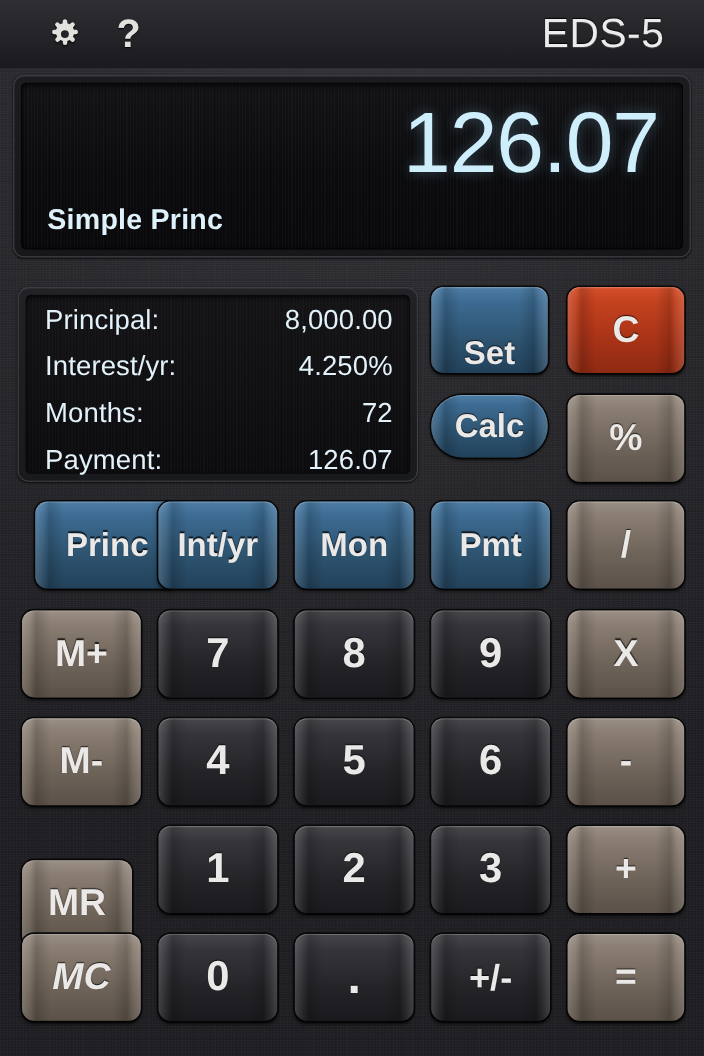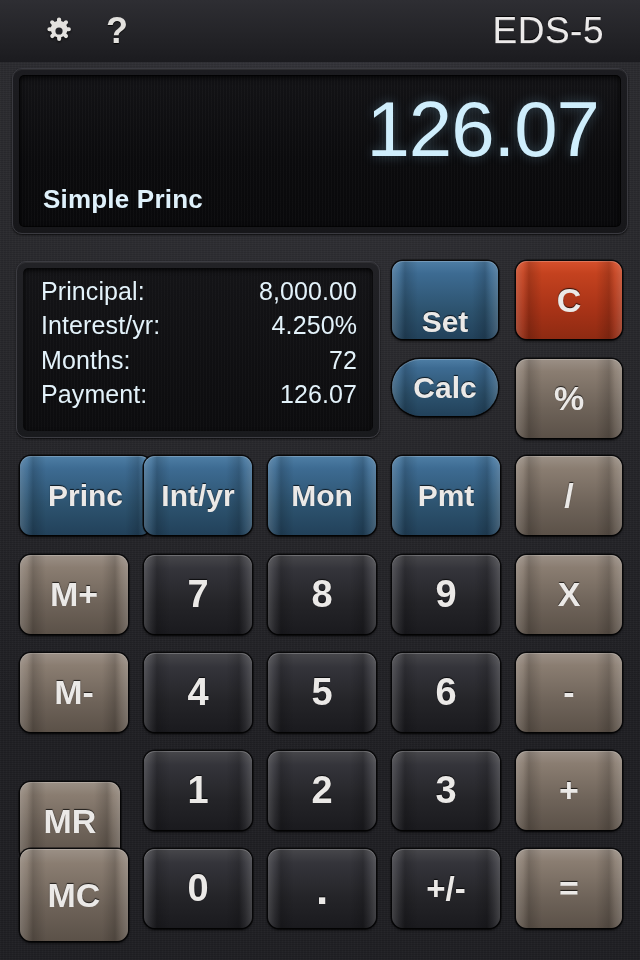--- a/index.html
+++ b/index.html
@@ -120,21 +120,21 @@
     padding: 6px;
   }
 
   .info-lcd {
     width: 100%; height: 100%;
     border-radius: 5px;
     background:
       repeating-linear-gradient(90deg, rgba(255,255,255,0.02) 0 1px, rgba(0,0,0,0) 1px 3px),
       linear-gradient(180deg, #141417 0%, #0c0c0e 100%);
     box-shadow: inset 0 2px 5px rgba(0,0,0,0.9);
-    padding: 10px 16px 24px 18px;
+    padding: 10px 16px 0 18px;
     display: flex;
     flex-direction: column;
     justify-content: space-between;
   }
 
   .info-row {
     display: flex;
     justify-content: space-between;
     align-items: baseline;
     font-size: 25px;
@@ -257,21 +257,21 @@
   <div class="btn red fs34" style="left:516px; top:261px; width:106px; height:78px;">
     <span>C</span>
   </div>
   <div class="btn blue fs30" style="left:392px; top:359px; width:106px; height:57px;border-radius:29px;">
     <span>Calc</span>
   </div>
   <div class="btn tan fs34" style="left:516px; top:359px; width:106px; height:79px;">
     <span>%</span>
   </div>
 
-  <div class="btn blue fs30" style="left:20px; top:456px; width:131px; height:79px;text-align:right;">
+  <div class="btn blue fs30" style="left:32px; top:456px; width:131px; height:79px;text-align:right;">
     <span>Princ</span>
   </div>
   <div class="btn blue fs30" style="left:144px; top:456px; width:108px; height:79px;">
     <span>Int/yr</span>
   </div>
   <div class="btn blue fs30" style="left:392px; top:456px; width:108px; height:79px;">
     <span>Pmt</span>
   </div>
   <div class="btn blue fs30" style="left:268px; top:456px; width:108px; height:79px;">
     <span>Mon</span>
@@ -321,21 +321,21 @@
   <div class="btn dark fs38" style="left:268px; top:751px; width:108px; height:79px;">
     <span>2</span>
   </div>
   <div class="btn dark fs38" style="left:392px; top:751px; width:108px; height:79px;">
     <span>3</span>
   </div>
   <div class="btn tan fs34" style="left:516px; top:751px; width:106px; height:79px;">
     <span>+</span>
   </div>
 
-  <div class="btn tan fs34" style="left:20px; top:849px; width:108px; height:92px;">
+  <div class="btn tan fs34" style="left:20px; top:849px; width:108px; height:79px;font-style:italic;">
     <span>MC</span>
   </div>
   <div class="btn dark fs38" style="left:144px; top:849px; width:108px; height:79px;">
     <span>0</span>
   </div>
   <div class="btn dark dot" style="left:268px; top:849px; width:108px; height:79px;">
     <span>.</span>
   </div>
   <div class="btn dark plusminus" style="left:392px; top:849px; width:108px; height:79px;">
     <span>+/-</span>

